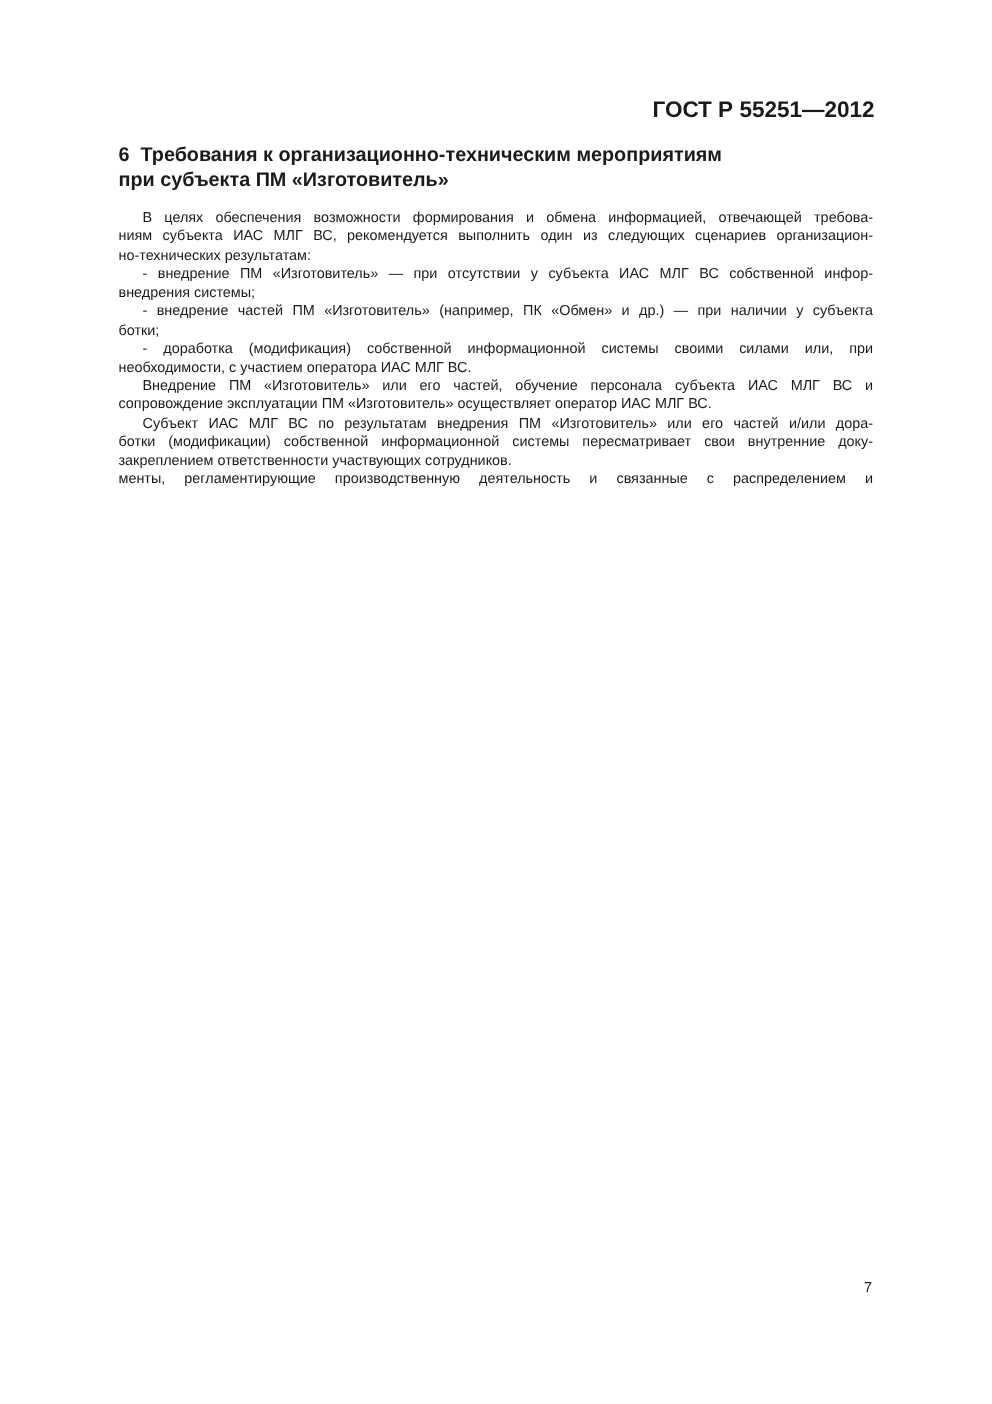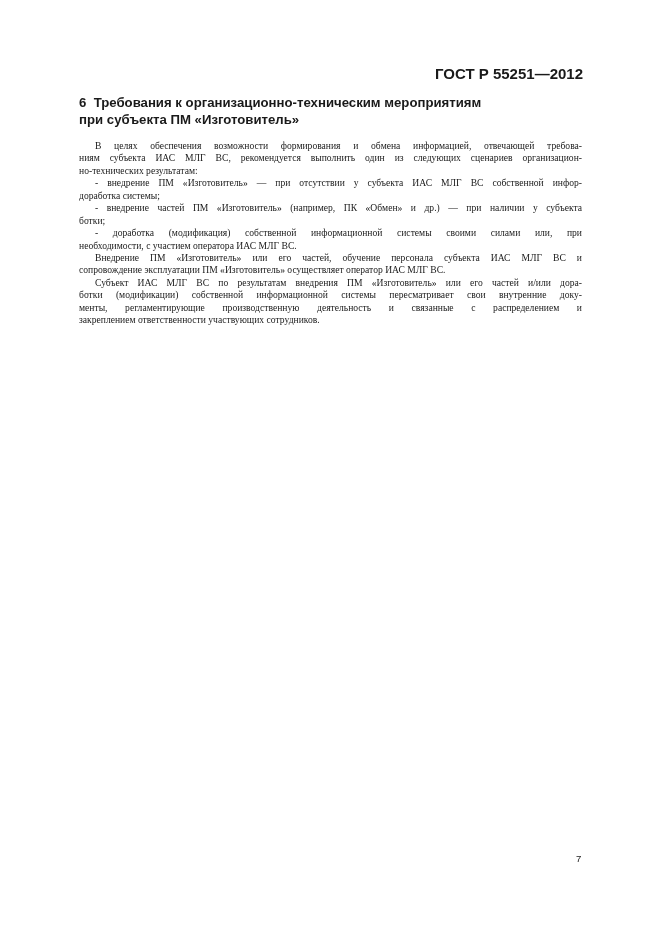--- a/index.html
+++ b/index.html
@@ -1,46 +1,46 @@
 <!DOCTYPE html>
 <html><head>
 <meta charset="utf-8">
 <style>
   html, body { margin: 0; padding: 0; background: #ffffff; }
   body { width: 661px; height: 936px; position: relative; overflow: hidden;
          font-family: "Liberation Sans", sans-serif; color: #1a1a1a; }
   .header { position: absolute; top: 65px; right: 78px; font-size: 15px; font-weight: bold; }
   .title { position: absolute; top: 94px; left: 79px; font-size: 13.2px; font-weight: bold; line-height: 17px; }
   .body { position: absolute; top: 140px; left: 79px; width: 503px; font-size: 9.6px; line-height: 12.45px; }
-  .ln { white-space: nowrap; text-align: justify; text-align-last: justify; height: 12.45px; font-family: Liberation Serif, serif; }
+  .ln { white-space: nowrap; text-align: justify; text-align-last: justify; height: 12.45px; }
   .ln.last { text-align-last: left; }
   .ln.ind { padding-left: 16px; }
   .pagenum { position: absolute; top: 853px; left: 576px; font-size: 9.6px; }
 </style>
 </head>
 <body>
 
 <div class="header">ГОСТ Р 55251—2012</div>
 
 <div class="title">
   <div style="white-space:pre;">6  Требования к организационно-техническим мероприятиям</div>
   <div>при субъекта ПМ «Изготовитель»</div>
 </div>
 
 <div class="body">
   <div class="ln ind">В целях обеспечения возможности формирования и обмена информацией, отвечающей требова-</div>
   <div class="ln">ниям субъекта ИАС МЛГ ВС, рекомендуется выполнить один из следующих сценариев организацион-</div>
   <div class="ln last">но-технических результатам:</div>
   <div class="ln ind">-  внедрение ПМ «Изготовитель» — при отсутствии у субъекта ИАС МЛГ ВС собственной инфор-</div>
-  <div class="ln last">доработка системы;</div>
+  <div class="ln last">внедрения системы;</div>
   <div class="ln ind">-  внедрение частей ПМ «Изготовитель» (например, ПК «Обмен» и др.) — при наличии у субъекта</div>
   <div class="ln last">ботки;</div>
   <div class="ln ind">-  доработка (модификация) собственной информационной системы своими силами или, при</div>
   <div class="ln last">необходимости, с участием оператора ИАС МЛГ ВС.</div>
   <div class="ln ind">Внедрение ПМ «Изготовитель» или его частей, обучение персонала субъекта ИАС МЛГ ВС и</div>
   <div class="ln last">сопровождение эксплуатации ПМ «Изготовитель» осуществляет оператор ИАС МЛГ ВС.</div>
   <div class="ln ind">Субъект ИАС МЛГ ВС по результатам внедрения ПМ «Изготовитель» или его частей и/или дора-</div>
   <div class="ln">ботки (модификации) собственной информационной системы пересматривает свои внутренние доку-</div>
+  <div class="ln last">закреплением ответственности участвующих сотрудников.</div>
   <div class="ln">менты, регламентирующие производственную деятельность и связанные с распределением и</div>
-  <div class="ln last">закреплением ответственности участвующих сотрудников.</div>
 </div>
 
 <div class="pagenum">7</div>
 
 </body></html>

